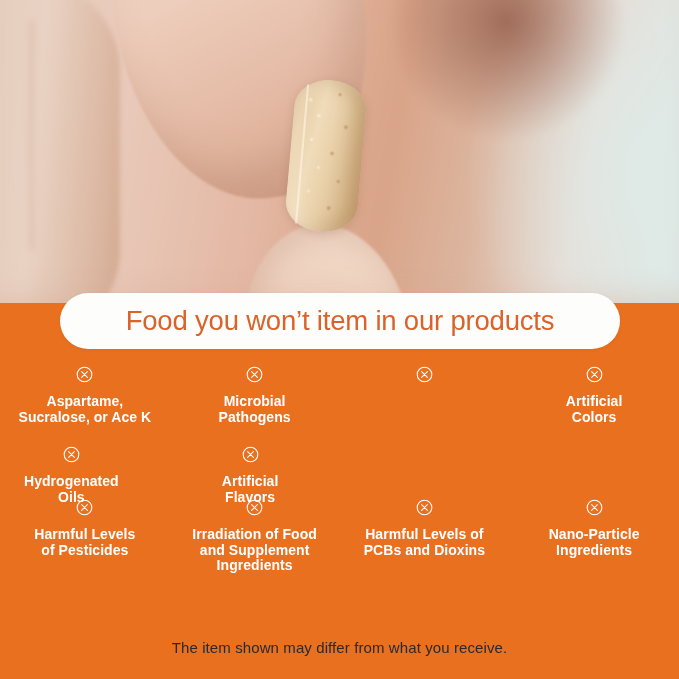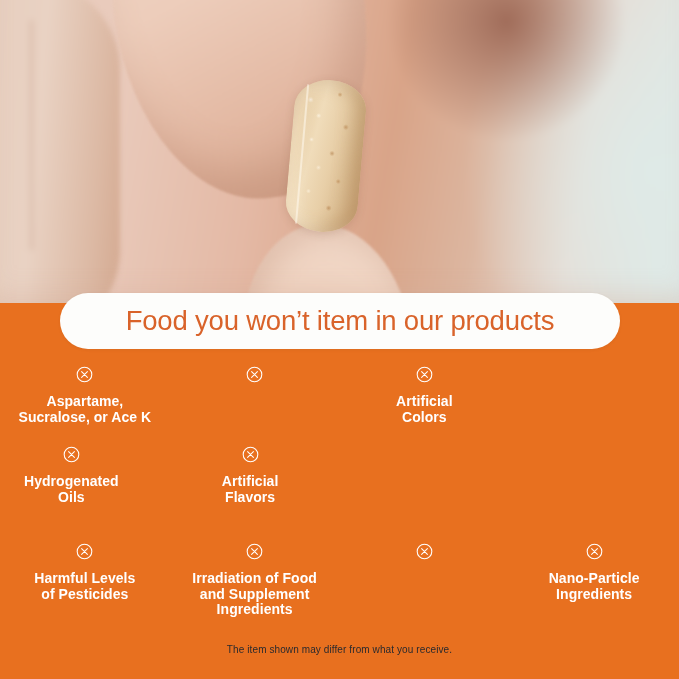--- a/index.html
+++ b/index.html
@@ -212,21 +212,21 @@
 
   
   .footer {
     position: absolute;
     left: 0;
     top: 639px;
     width: 679px;
     text-align: center;
   }
   .footer-text {
-    font-size: 10px;
+    font-size: 15px;
     color: #2A2A2E;
     letter-spacing: 0.1px;
   }
 </style>
 </head>
 <body>
 
 <div id="page">
 
   <div class="photo">
@@ -253,20 +253,28 @@
         <path d="M6.6 6.6 L13.4 13.4 M13.4 6.6 L6.6 13.4" stroke="#ffffff" stroke-width="1.25" stroke-linecap="round"></path>
       </svg>
       <div class="cell-label">Aspartame,
 Sucralose, or Ace K</div>
     </div>
     <div class="cell">
       <svg class="xicon" viewBox="0 0 20 20">
         <circle cx="10" cy="10" r="8.6" fill="none" stroke="#ffffff" stroke-width="1.25"></circle>
         <path d="M6.6 6.6 L13.4 13.4 M13.4 6.6 L6.6 13.4" stroke="#ffffff" stroke-width="1.25" stroke-linecap="round"></path>
       </svg>
+      <div class="cell-label">Microbial
+Pathogens</div>
+    </div>
+    <div class="cell">
+      <svg class="xicon" viewBox="0 0 20 20">
+        <circle cx="10" cy="10" r="8.6" fill="none" stroke="#ffffff" stroke-width="1.25"></circle>
+        <path d="M6.6 6.6 L13.4 13.4 M13.4 6.6 L6.6 13.4" stroke="#ffffff" stroke-width="1.25" stroke-linecap="round"></path>
+      </svg>
     </div>
     <div class="cell">
       <svg class="xicon" viewBox="0 0 20 20">
         <circle cx="10" cy="10" r="8.6" fill="none" stroke="#ffffff" stroke-width="1.25"></circle>
         <path d="M6.6 6.6 L13.4 13.4 M13.4 6.6 L6.6 13.4" stroke="#ffffff" stroke-width="1.25" stroke-linecap="round"></path>
       </svg>
       <div class="cell-label">Artificial
 Colors</div>
     </div>
   </div>
@@ -283,21 +291,21 @@
     <div class="cell">
       <svg class="xicon" viewBox="0 0 20 20">
         <circle cx="10" cy="10" r="8.6" fill="none" stroke="#ffffff" stroke-width="1.25"></circle>
         <path d="M6.6 6.6 L13.4 13.4 M13.4 6.6 L6.6 13.4" stroke="#ffffff" stroke-width="1.25" stroke-linecap="round"></path>
       </svg>
       <div class="cell-label">Artificial
 Flavors</div>
     </div>
   </div>
 
-  <div class="grid row-3" style="top:543px;">
+  <div class="grid row-3" style="top:499px;">
     <div class="cell">
       <svg class="xicon" viewBox="0 0 20 20">
         <circle cx="10" cy="10" r="8.6" fill="none" stroke="#ffffff" stroke-width="1.25"></circle>
         <path d="M6.6 6.6 L13.4 13.4 M13.4 6.6 L6.6 13.4" stroke="#ffffff" stroke-width="1.25" stroke-linecap="round"></path>
       </svg>
       <div class="cell-label">Harmful Levels
 of Pesticides</div>
     </div>
     <div class="cell">
       <svg class="xicon" viewBox="0 0 20 20">
@@ -306,20 +314,22 @@
       </svg>
       <div class="cell-label">Irradiation of Food
 and Supplement
 Ingredients</div>
     </div>
     <div class="cell">
       <svg class="xicon" viewBox="0 0 20 20">
         <circle cx="10" cy="10" r="8.6" fill="none" stroke="#ffffff" stroke-width="1.25"></circle>
         <path d="M6.6 6.6 L13.4 13.4 M13.4 6.6 L6.6 13.4" stroke="#ffffff" stroke-width="1.25" stroke-linecap="round"></path>
       </svg>
+      <div class="cell-label">Harmful Levels of
+PCBs and Dioxins</div>
     </div>
     <div class="cell">
       <svg class="xicon" viewBox="0 0 20 20">
         <circle cx="10" cy="10" r="8.6" fill="none" stroke="#ffffff" stroke-width="1.25"></circle>
         <path d="M6.6 6.6 L13.4 13.4 M13.4 6.6 L6.6 13.4" stroke="#ffffff" stroke-width="1.25" stroke-linecap="round"></path>
       </svg>
       <div class="cell-label">Nano-Particle
 Ingredients</div>
     </div>
   </div>

